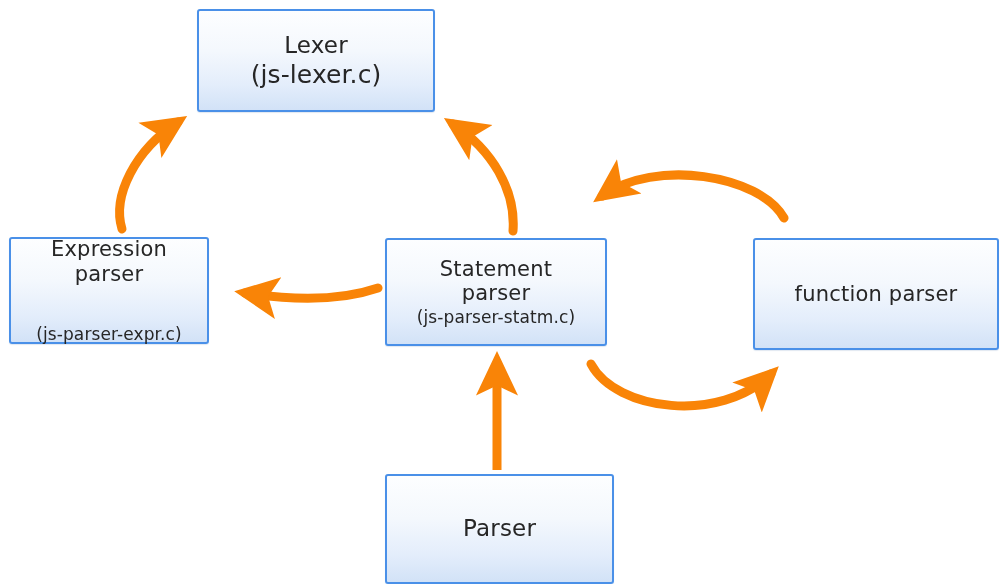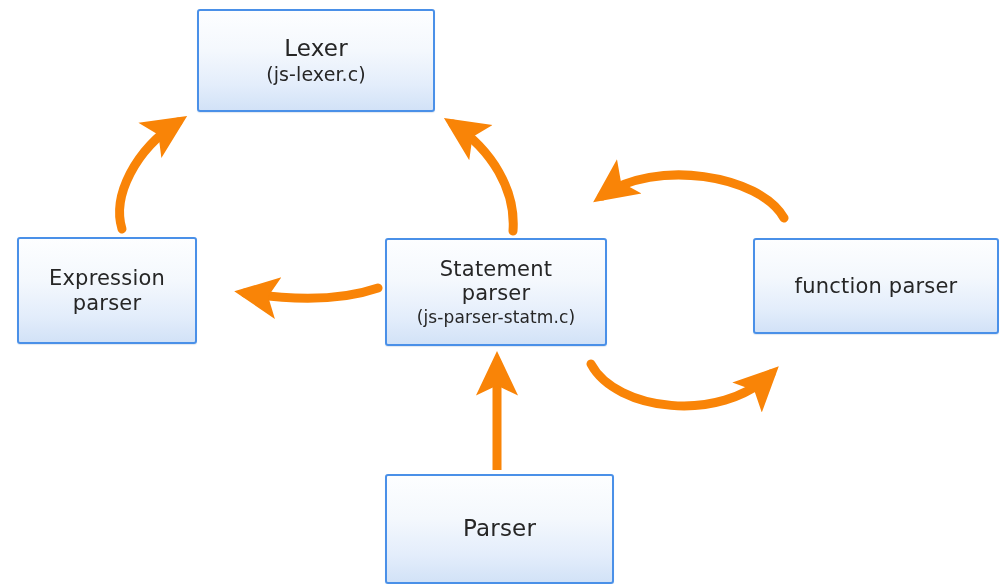--- a/index.html
+++ b/index.html
@@ -33,21 +33,21 @@
     color: #262626;
     line-height: 1.18;
     padding: 2px 6px;
   }
   .node .title {
     font-size: 23px;
     letter-spacing: 0.2px;
     white-space: pre-line;
   }
   .node .sub {
-    font-size: 19px;
+    font-size: 25px;
     letter-spacing: 0.1px;
     margin-top: 1px;
   }
   .node.small .title { font-size: 21px; }
   .node.small .sub { font-size: 17px; }
 
   svg.arrows {
     position: absolute;
     left: 0;
     top: 0;
@@ -79,32 +79,33 @@
     <path d="M 591 364 C 616 411 720 424 771 374" fill="none" stroke="#f98407" stroke-width="9" stroke-linecap="round" marker-end="url(#ah)"></path>
 
     <path d="M 497 470 L 497 362" fill="none" stroke="#f98407" stroke-width="9" stroke-linecap="butt" marker-end="url(#ah)"></path>
   </svg>
 
   <div class="node" style="left:197px; top:9px; width:238px; height:103px;">
     <div class="title">Lexer</div>
     <div class="sub">(js-lexer.c)</div>
   </div>
 
-  <div class="node small" style="left:17px; top:237px; width:180px; height:107px;gap:36px;">
+  <div class="node small" style="left:9px; top:237px; width:200px; height:107px;gap:36px;">
     <div class="title">Expression
 parser</div>
+    <div class="sub">(js-parser-expr.c)</div>
   </div>
 
   <div class="node small" style="left:385px; top:238px; width:222px; height:108px;">
     <div class="title">Statement
 parser</div>
     <div class="sub">(js-parser-statm.c)</div>
   </div>
 
-  <div class="node small" style="left:753px; top:238px; width:246px; height:96px;">
+  <div class="node small" style="left:753px; top:238px; width:246px; height:112px;">
     <div class="title">function parser</div>
   </div>
 
   <div class="node" style="left:385px; top:474px; width:229px; height:110px;">
     <div class="title">Parser</div>
   </div>
 
 </div>
 
 </body></html>

